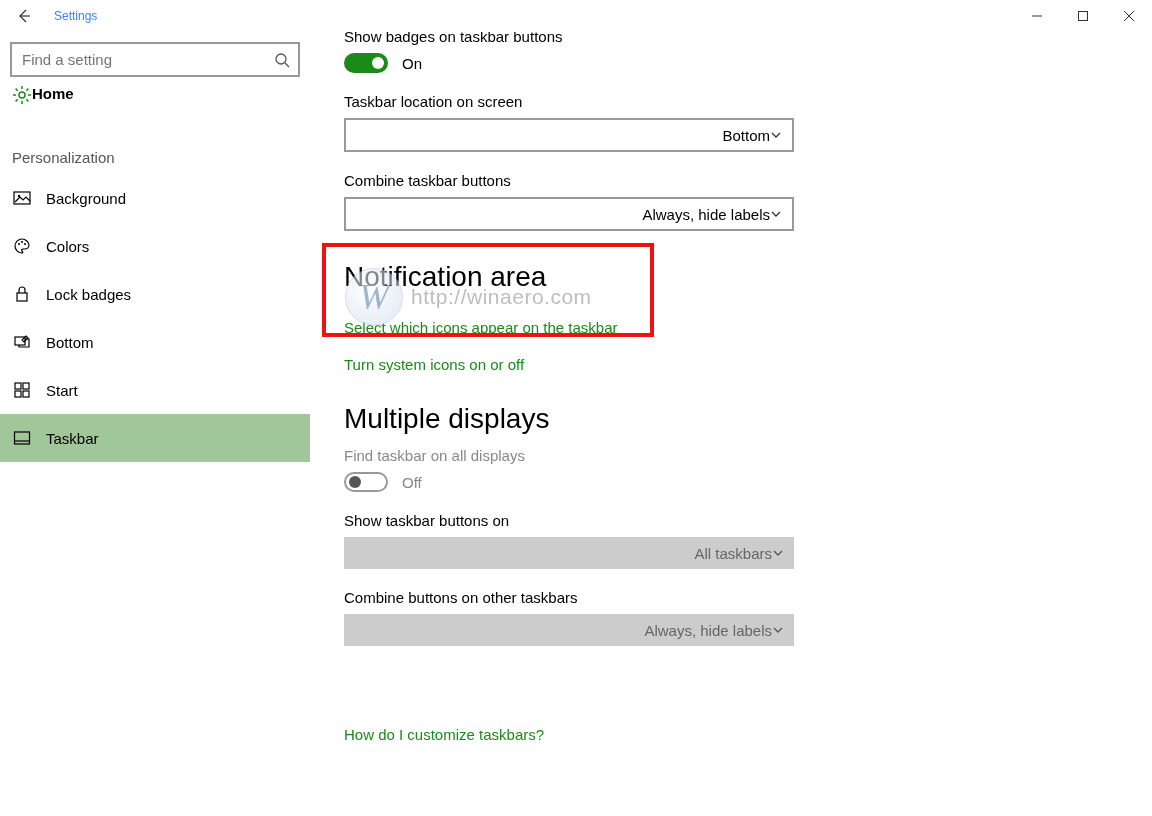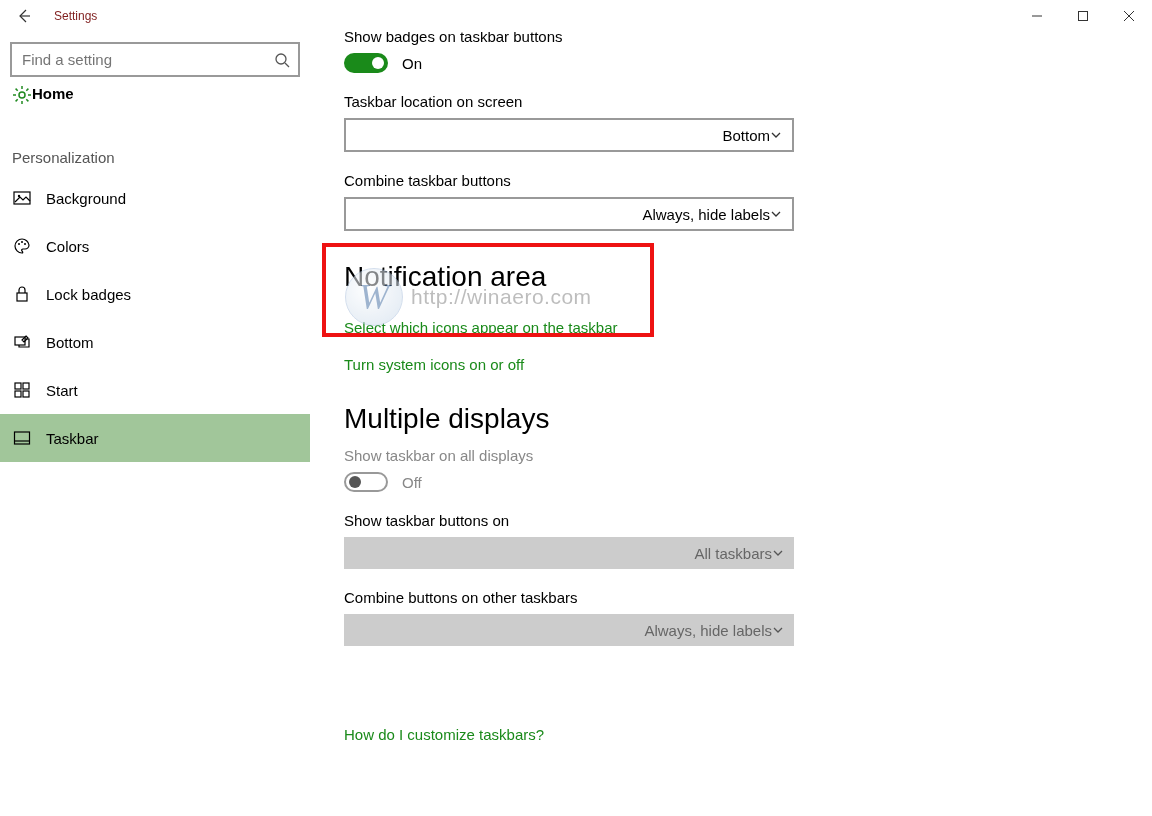--- a/index.html
+++ b/index.html
@@ -22,21 +22,21 @@
   .back-btn {
     width: 48px;
     height: 32px;
     display: flex;
     align-items: center;
     justify-content: center;
     cursor: pointer;
   }
   .title-text {
     font-size: 12px;
-    color: #7f1d1d;
+    color: #3b82f6;
     padding-left: 6px;
   }
   .win-controls {
     position: absolute;
     right: 0; top: 0;
     display: flex;
   }
   .win-btn {
     width: 46px; height: 32px;
     display: flex; align-items: center; justify-content: center;
@@ -393,21 +393,21 @@
             </svg>
         </span>
       </div>
 
       <div class="section-title">Notification area</div>
       <a class="link">Select which icons appear on the taskbar</a><br>
       <a class="link">Turn system icons on or off</a>
 
       <div class="section-title">Multiple displays</div>
 
-      <div style="color:#888;font-size:15px;">Show taskbar on all displays</div>
+      <div style="color:#888;font-size:15px;">Find taskbar on all displays</div>
       <div class="toggle-row disabled">
         <div class="toggle off">
             <div class="knob"></div>
           </div>
         <span class="toggle-text">Off</span>
       </div>
 
       <div class="setting-label">Show taskbar buttons on</div>
       <div class="dropdown disabled">
         <span>All taskbars</span>

